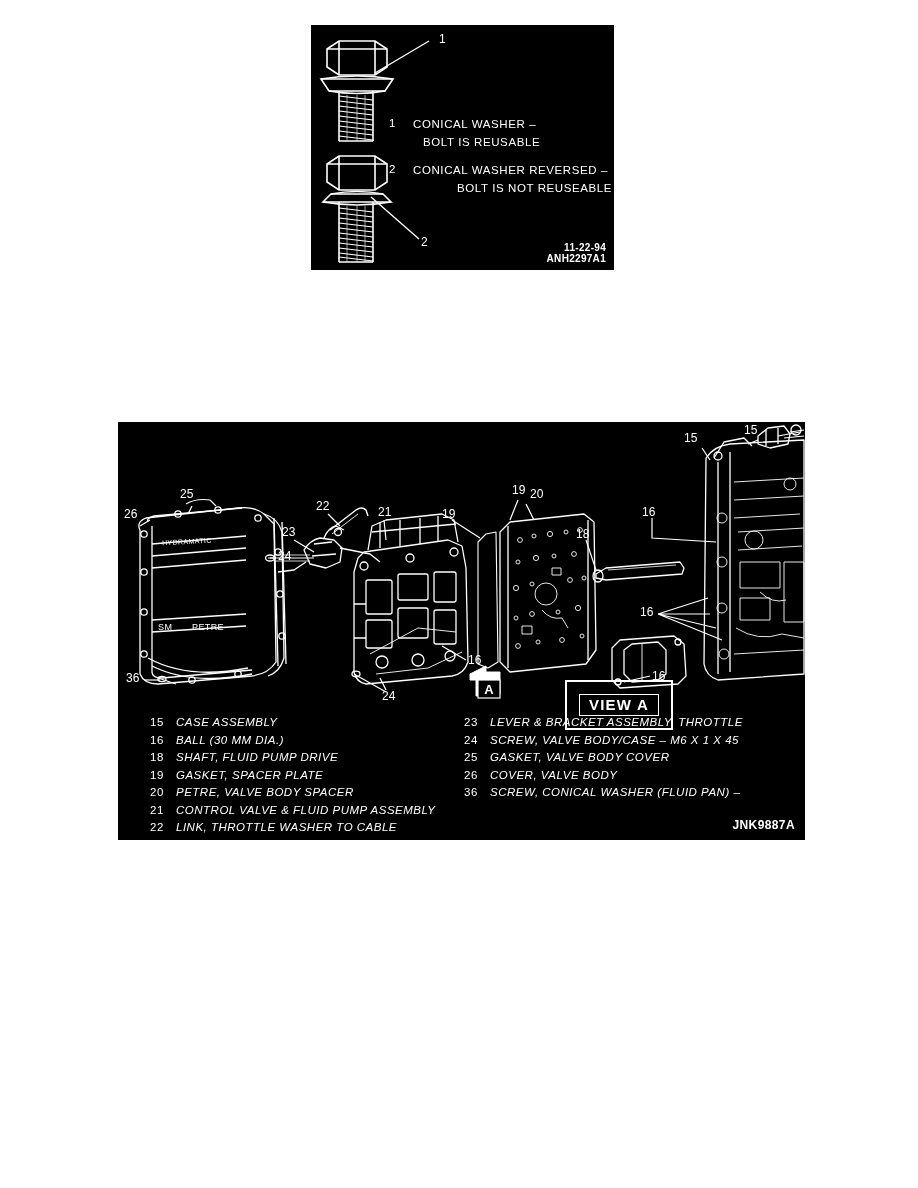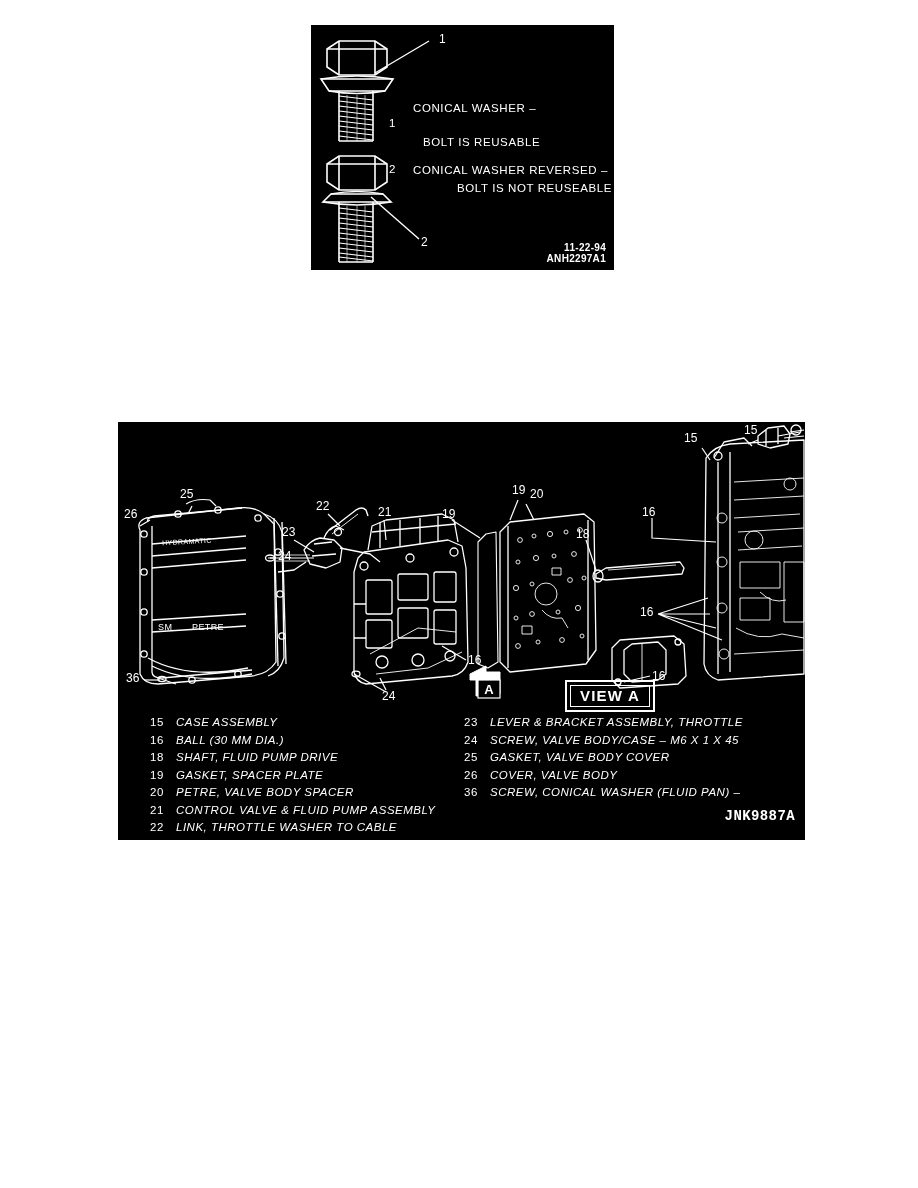--- a/index.html
+++ b/index.html
@@ -85,21 +85,21 @@
     font-size: 12px;
     font-family: "Liberation Sans", sans-serif;
     line-height: 12px;
   }
 
   .viewbox {
     position: absolute;
     left: 447px;
     top: 258px;
     border: 2px solid #ffffff;
-    padding: 3px;
+    padding: 12px;
   }
   .viewbox-inner {
     border: 1px solid #ffffff;
     padding: 1px 9px 2px 9px;
     color: #ffffff;
     font-size: 15px;
     font-weight: bold;
     letter-spacing: 1.2px;
     font-family: "Liberation Sans", sans-serif;
   }
@@ -132,24 +132,24 @@
   }
   .legend-label {
     flex: 1 1 auto;
     font-style: italic;
   }
   .legend-row.cont .legend-idx { visibility: hidden; }
 
   .fig2-stamp {
     position: absolute;
     right: 10px;
-    bottom: 16px;
-    color: #ffffff;
-    font-family: Liberation Mono, monospace;
-    font-size: 14px;
+    bottom: 8px;
+    color: #ffffff;
+    font-family: Liberation Sans, sans-serif;
+    font-size: 12px;
     font-weight: bold;
     letter-spacing: 0.4px;
   }
 
   .emboss {
     position: absolute;
     color: #ffffff;
     font-size: 7px;
     font-family: "Liberation Sans", sans-serif;
     letter-spacing: 0.4px;
@@ -209,21 +209,21 @@
       </g>
     </svg>
   </div>
 
   <svg style="position:absolute; left:56px; top:168px;" width="62" height="52">
     <line x1="4" y1="4" x2="52" y2="46" stroke="#ffffff" stroke-width="1.4"></line>
   </svg>
   <div class="leader-num" style="left:110px; top:210px;">2</div>
 
   <div class="fig1-num" style="left:78px; top:92px;">1</div>
-  <div class="fig1-text" style="left:102px; top:76px;">CONICAL WASHER –</div>
+  <div class="fig1-text" style="left:102px; top:92px;">CONICAL WASHER –</div>
   <div class="fig1-text" style="left:112px; top:110px;">BOLT IS REUSABLE</div>
 
   <div class="fig1-num" style="left:78px; top:138px;">2</div>
   <div class="fig1-text" style="left:102px; top:138px;">CONICAL WASHER REVERSED –</div>
   <div class="fig1-text" style="left:112px; top:156px;margin-left:34px;">BOLT IS NOT REUSEABLE</div>
 
   <div class="fig1-stamp">
     <div>11-22-94</div>
     <div>ANH2297A1</div>
   </div>

